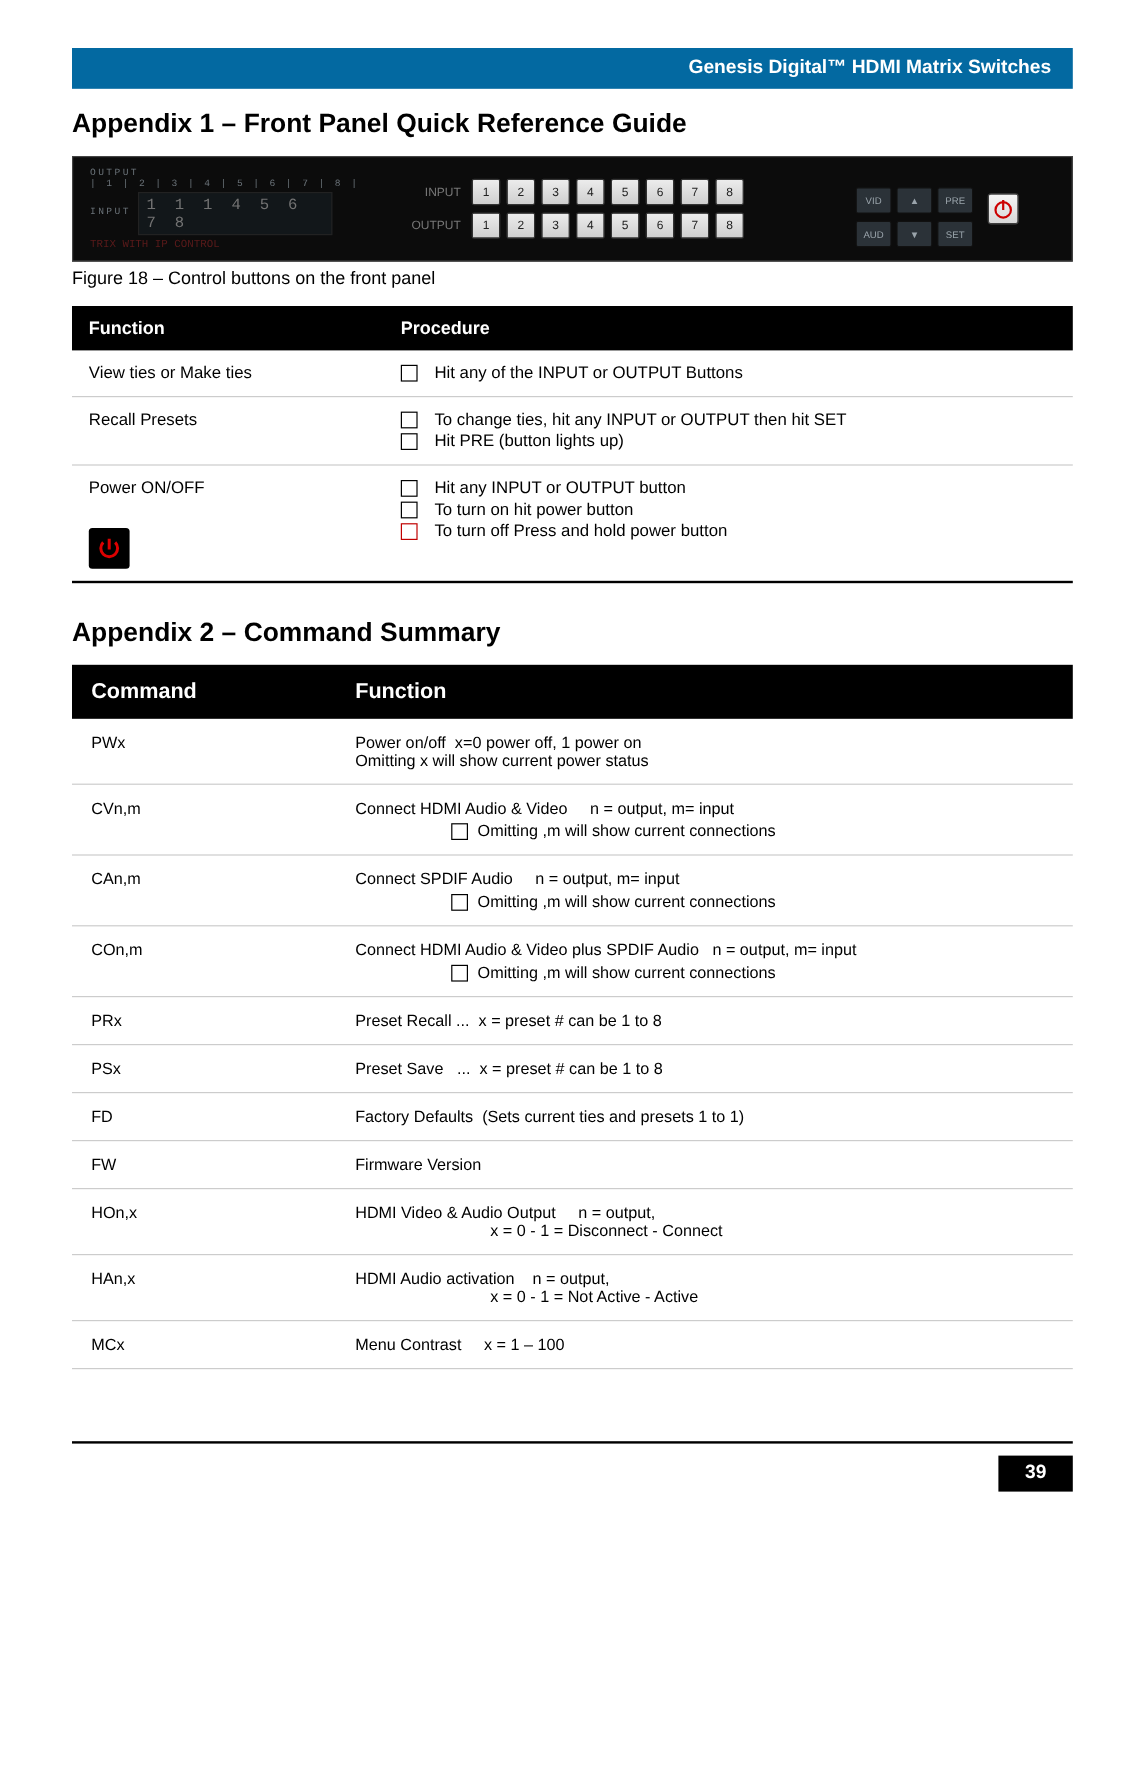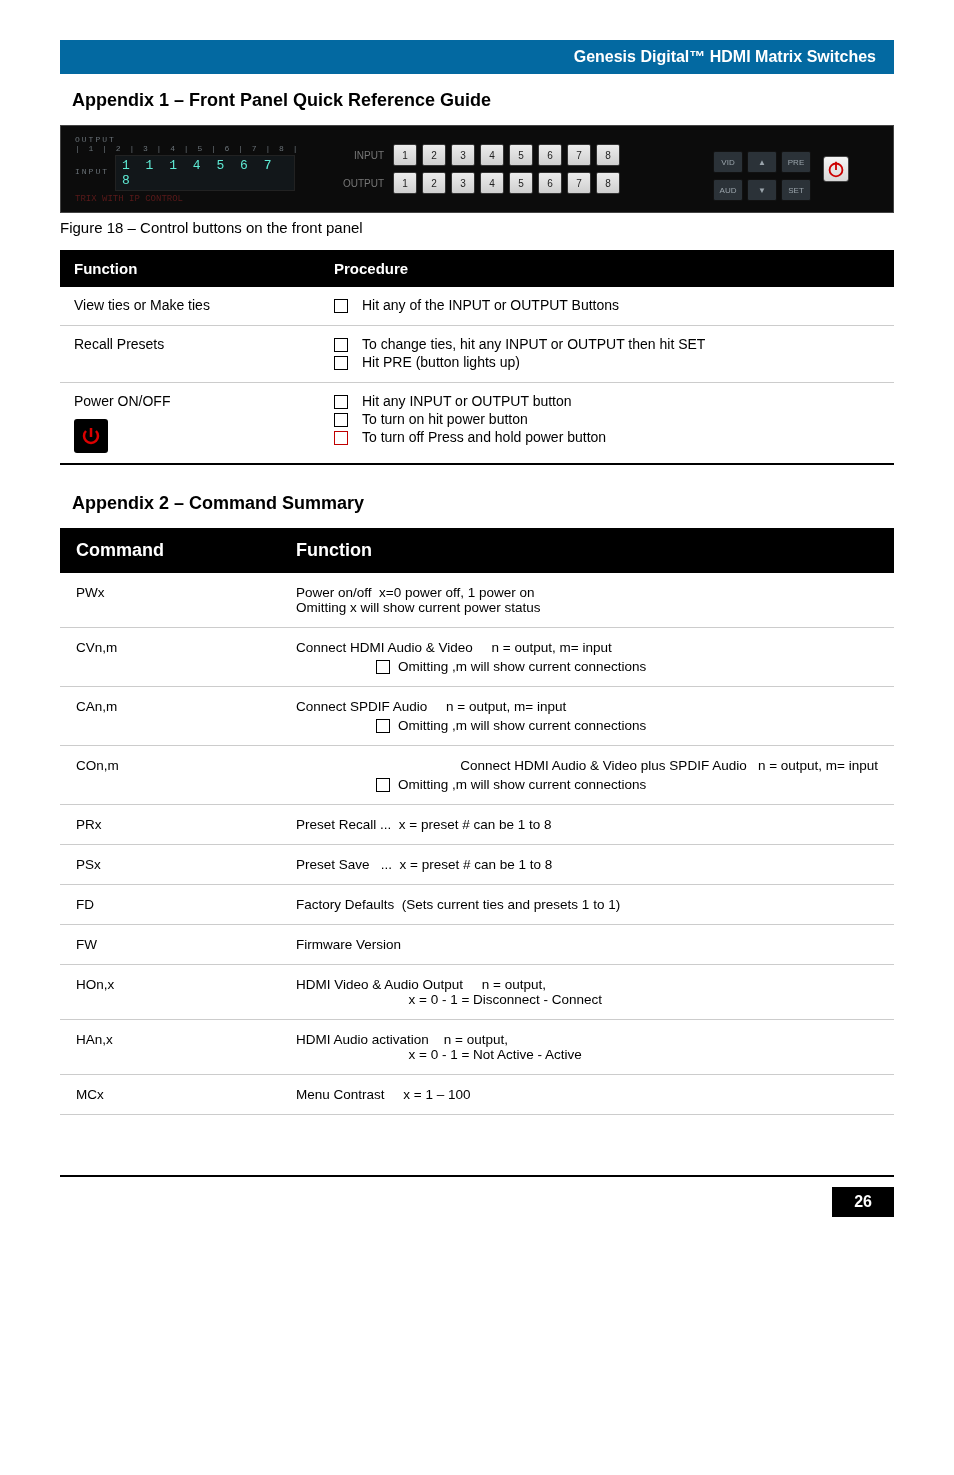--- a/index.html
+++ b/index.html
@@ -17,23 +17,23 @@
     height: 34px;
     display: flex;
     align-items: center;
     justify-content: flex-end;
     padding-right: 18px;
     font-weight: bold;
     font-size: 16px;
     margin-bottom: 16px;
   }
   h2.section-title {
-    font-size: 18px;
+    font-size: 22px;
     font-weight: bold;
-    margin: 10px 0 14px 12px;
+    margin: 10px 0 14px 0;
   }
   
   .panel-photo {
     height: 88px;
     background: #0c0c0c;
     display: flex;
     align-items: stretch;
     border: 1px solid #444;
   }
   .panel-left {
@@ -46,22 +46,22 @@
     font-size: 13px;
     color: #4e5a63;
   }
   .panel-left .tiny { font-size: 8px; letter-spacing: 2px; color: #6a7278; }
   .panel-left .lcd {
     background: #12171a;
     border: 1px solid #222;
     padding: 2px 6px;
     margin-top: 2px;
     letter-spacing: 4px;
-    color: #5eead4;
-    width: 180px;
+    color: #737373;
+    width: 162px;
   }
   .panel-left .small-red { font-size: 9px; color: #5a1a1a; margin-top: 3px; }
   .panel-mid {
     flex: 1;
     display: flex;
     flex-direction: column;
     justify-content: center;
     gap: 6px;
     padding-left: 20px;
   }
@@ -127,21 +127,21 @@
     font-size: 14px;
     vertical-align: top;
     border-bottom: 1px solid #ccc;
   }
   table.func-table td.first { width: 260px; }
   table.func-table tr:last-child td { border-bottom: 2px solid #000; }
   .bullet-line { display: flex; gap: 14px; margin-bottom: 2px; }
   .sq { width: 14px; height: 14px; border: 1.6px solid #000; flex-shrink: 0; margin-top: 2px; }
   .sq.red { border-color: #c00000; }
   .power-cell {
-    display: flex; flex-direction: column; gap: 6px;
+    display: flex; flex-direction: column; gap: 22px;
   }
   .power-icon {
     width: 34px; height: 34px;
     background: #000;
     display: flex; align-items: center; justify-content: center;
     border-radius: 3px;
     margin-top: 4px;
   }
   
   table.cmd-table th {
@@ -337,21 +337,21 @@
           <div style="white-space: pre;">Connect SPDIF Audio     n = output, m= input</div>
           <div class="sub-line">
             <div class="sq"></div>
             <div>Omitting ,m will show current connections</div>
           </div>
         </td>
       </tr>
       <tr>
         <td class="first">COn,m</td>
         <td>
-          <div style="white-space: pre; text-align: right;">Connect HDMI Audio &amp; Video plus SPDIF Audio   n = output, m= input</div>
+          <div style="white-space: pre;">Connect HDMI Audio &amp; Video plus SPDIF Audio   n = output, m= input</div>
           <div class="sub-line">
             <div class="sq"></div>
             <div>Omitting ,m will show current connections</div>
           </div>
         </td>
       </tr>
       <tr>
         <td class="first">PRx</td>
         <td>
           <div style="white-space: pre;">Preset Recall ...  x = preset # can be 1 to 8</div>
@@ -392,14 +392,14 @@
       <tr>
         <td class="first">MCx</td>
         <td>
           <div style="white-space: pre;">Menu Contrast     x = 1 – 100</div>
         </td>
       </tr>
     </tbody>
 </table>
 
 <div class="footer">
-  <div class="page-num">26</div>
+  <div class="page-num">39</div>
 </div>
 
 </body></html>

